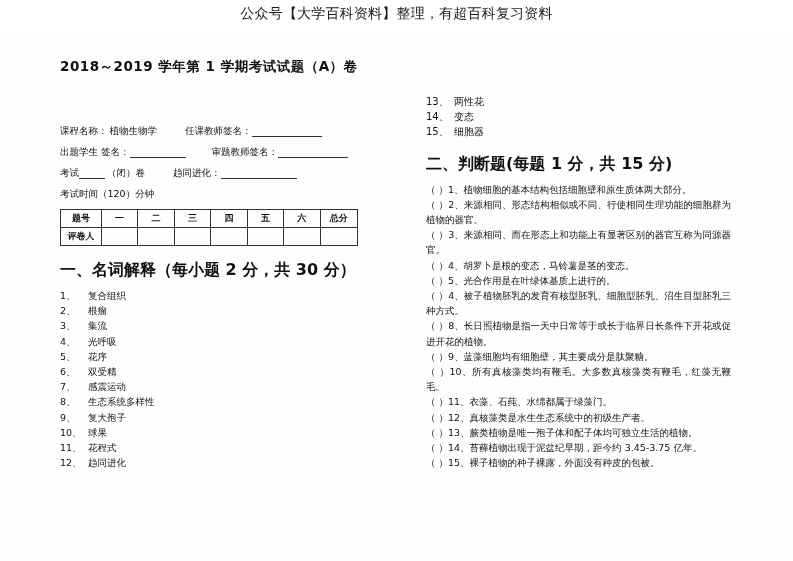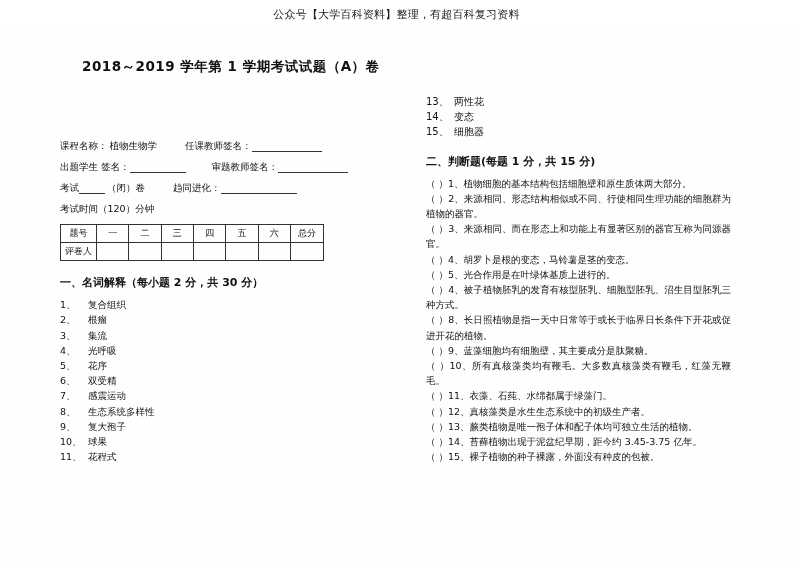--- a/index.html
+++ b/index.html
@@ -25,21 +25,21 @@
     left: 0; top: 0;
     width: 793px;
     height: 28px;
     background: #ffffff;
     border-bottom: 1px solid #c9c9c9;
     display: flex;
     align-items: center;
     justify-content: center;
   }
   .topbar-text {
-    font-size: 11px;
+    font-size: 14px;
     color: #1a1a1a;
     letter-spacing: 0.2px;
   }
   .sheet {
     position: absolute;
     left: 0;
     top: 28px;
     width: 793px;
     height: 533px;
     background: #fefefe;
@@ -50,21 +50,20 @@
     position: absolute;
     left: 60px;
     top: 30px;
     width: 675px;
   }
   .doc-title {
     font-size: 13.5px;
     font-weight: bold;
     color: #111;
     letter-spacing: 0.5px;
-    margin-left: 22px;
     margin-bottom: 18px;
     white-space: nowrap;
   }
   .columns {
     display: flex;
     gap: 26px;
     align-items: flex-end;
   }
   .col-left {
     width: 340px;
@@ -91,36 +90,37 @@
     border-bottom: 1px solid #333;
     display: inline-block;
     height: 11px;
   }
   .gap-mid { width: 26px; }
 
   table.marks {
     border-collapse: collapse;
     margin-top: 4px;
     margin-bottom: 14px;
-    width: 264px;
+    width: 298px;
+    font-weight: bold;
   }
   table.marks td {
     border: 1px solid #333;
     height: 15px;
     font-size: 9px;
     text-align: center;
     color: #111;
     padding: 1px 0;
   }
   table.marks td.hdr { width: 44px; }
   table.marks td.cell { width: 39px; }
   table.marks td.tot { width: 40px; }
 
   .section-head {
-    font-size: 11px;
+    font-size: 16px;
     font-weight: bold;
     color: #111;
     margin: 8px 0 7px 0;
     white-space: nowrap;
   }
   ol.termlist {
     list-style: none;
     margin: 0;
     padding: 0;
   }
@@ -271,20 +271,24 @@
                 <span class="num">9、</span>
                 <span class="txt">复大孢子</span>
               </li>
             <li>
                 <span class="num">10、</span>
                 <span class="txt">球果</span>
               </li>
             <li>
                 <span class="num">11、</span>
                 <span class="txt">花程式</span>
+              </li>
+            <li>
+                <span class="num">12、</span>
+                <span class="txt">趋同进化</span>
               </li>
           </ol>
 
         </div>
 
         <div class="col-right">
 
           <ul class="right-terms">
             <li>
                 <span class="num">13、</span>

